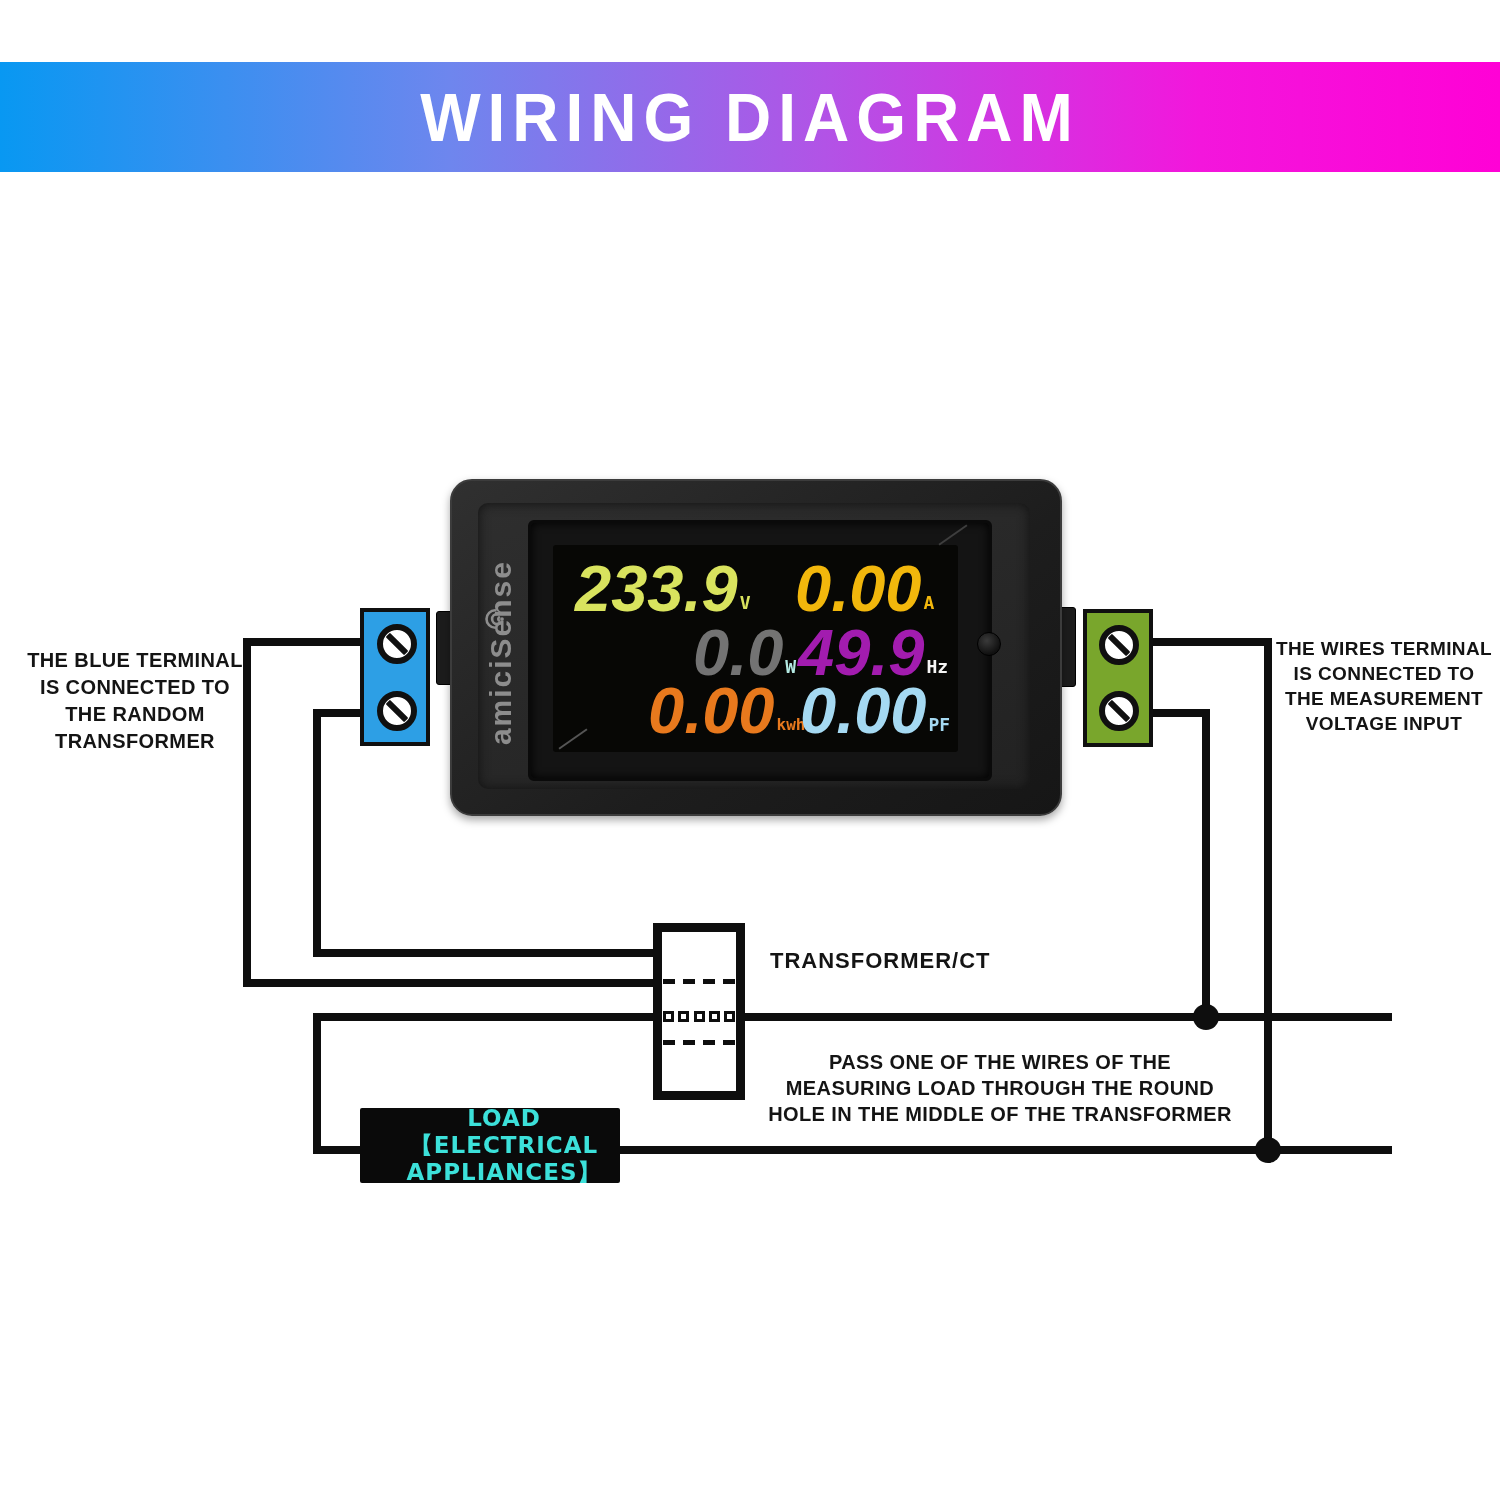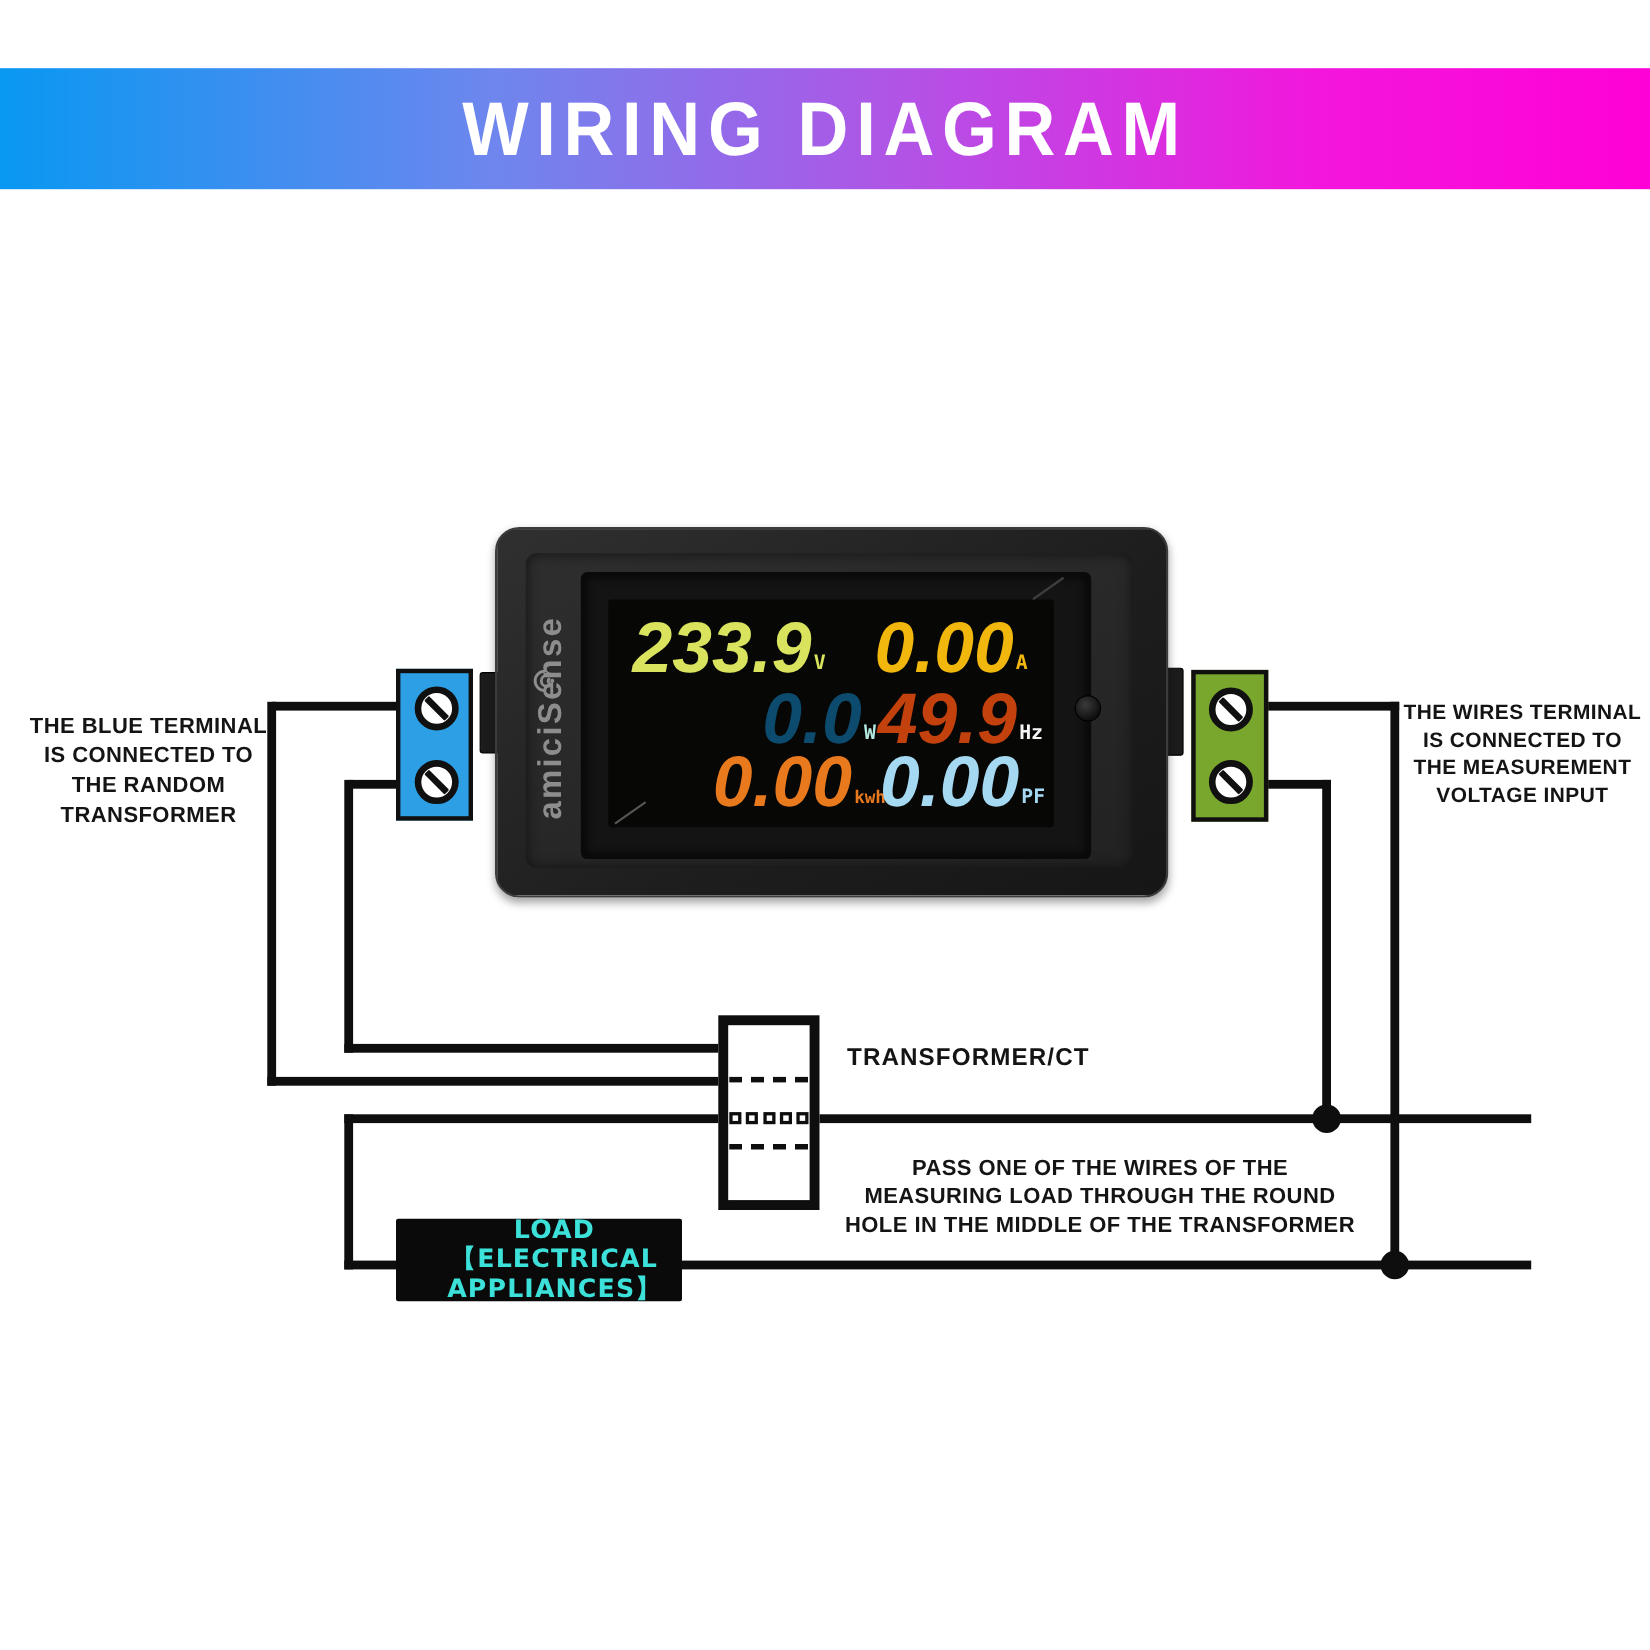--- a/index.html
+++ b/index.html
@@ -139,25 +139,25 @@
 
   <div class="seg" style="left:575px;top:566px;">
     <span class="val" style="color: rgb(217, 227, 94);">233.9</span>
     <span class="unit" style="color: rgb(217, 227, 94);">V</span>
   </div>
   <div class="seg" style="left:795px;top:566px;">
     <span class="val" style="color: rgb(242, 183, 12);">0.00</span>
     <span class="unit" style="color: rgb(242, 183, 12);">A</span>
   </div>
   <div class="seg" style="left:693px;top:630px;">
-    <span class="val" style="color: #0c4a6e;">0.0</span>
+    <span class="val" style="color: #737373;">0.0</span>
     <span class="unit" style="color: rgb(179, 233, 226);">W</span>
   </div>
   <div class="seg" style="left:798px;top:630px;">
-    <span class="val" style="color: #c2410c;">49.9</span>
+    <span class="val" style="color: #a21caf;">49.9</span>
     <span class="unit" style="color: rgb(245, 245, 245);">Hz</span>
   </div>
   <div class="seg" style="left:648px;top:688px;">
     <span class="val" style="color: rgb(232, 121, 29);">0.00</span>
     <span class="unit" style="font-size: 16px; color: rgb(232, 121, 29);">kwh</span>
   </div>
   <div class="seg" style="left:800px;top:688px;">
     <span class="val" style="color: rgb(165, 217, 242);">0.00</span>
     <span class="unit" style="color: rgb(165, 217, 242);">PF</span>
   </div>

